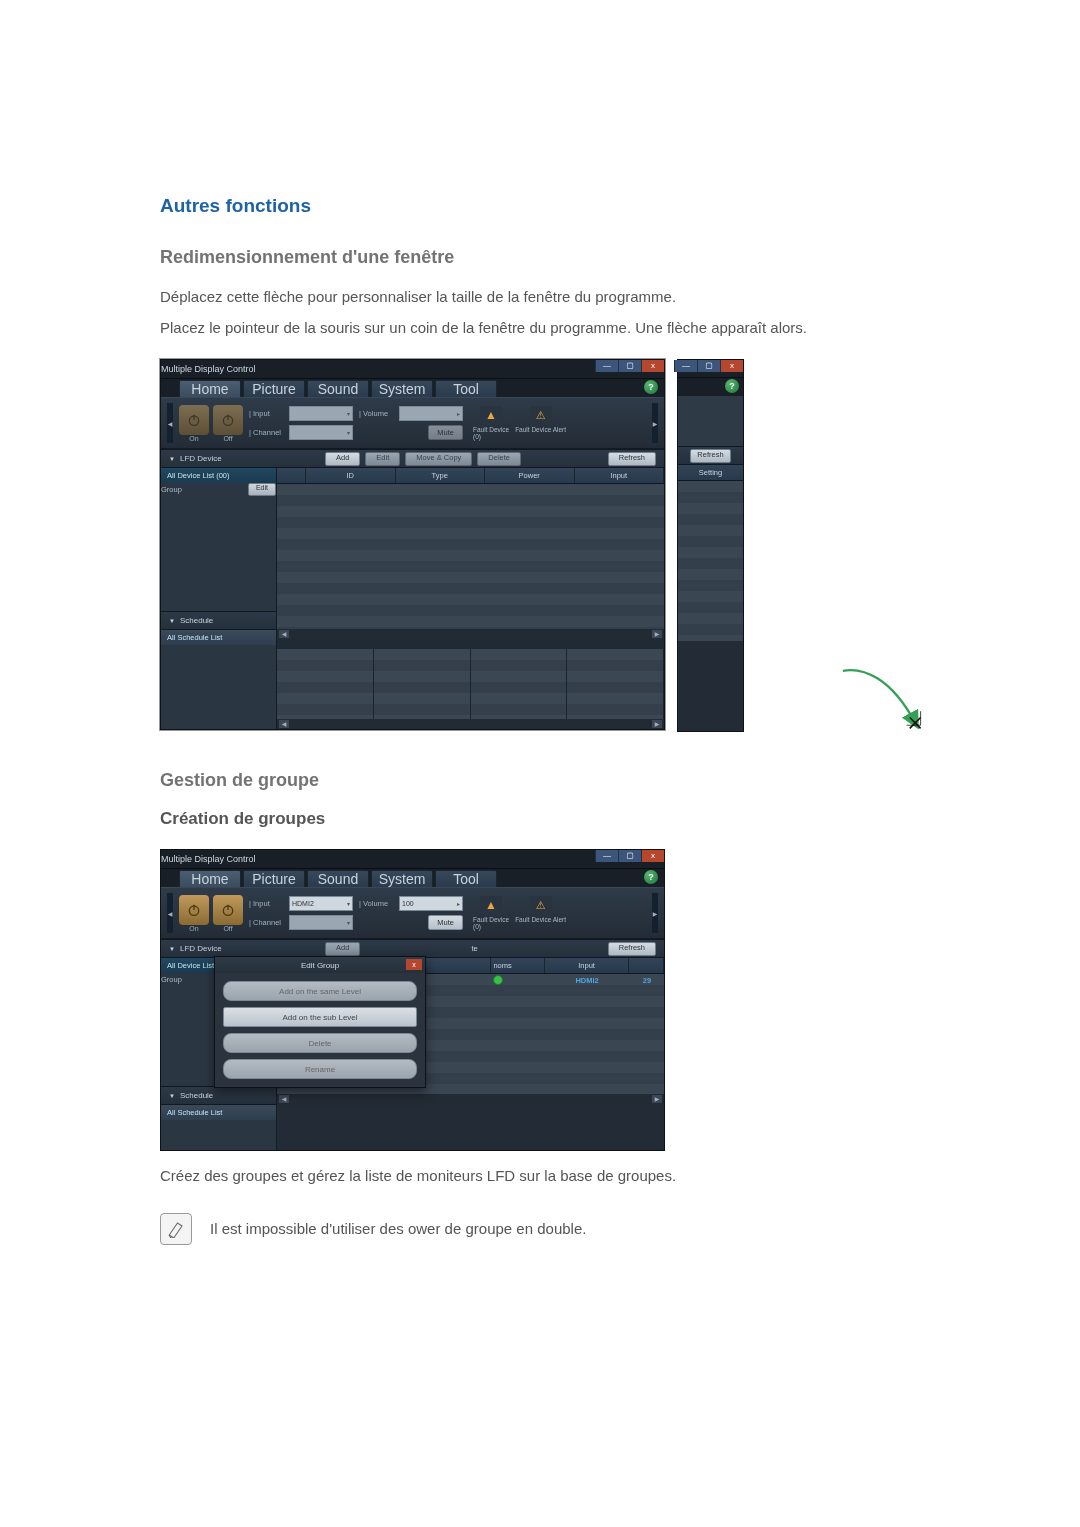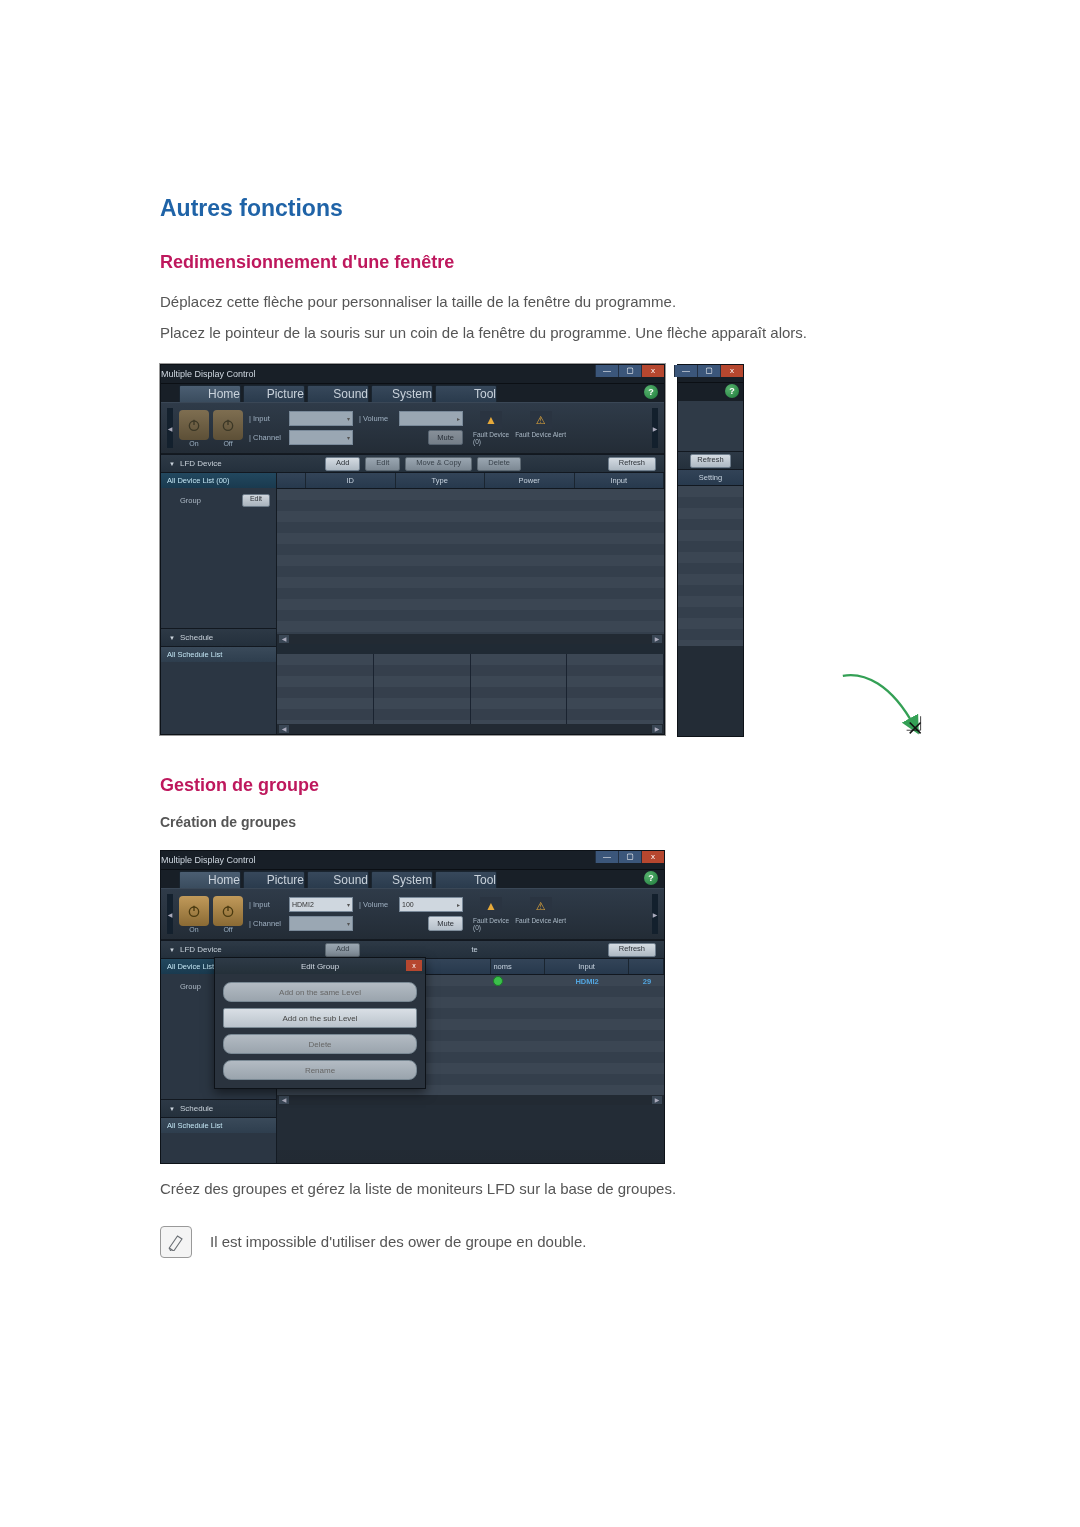--- a/index.html
+++ b/index.html
@@ -8,39 +8,39 @@
     background: #fff;
     font-family: Arial, Helvetica, sans-serif;
     width: 1080px;
     color: #333;
   }
   .page {
     padding: 195px 160px 50px 160px;
   }
   h1.main-title {
     color: #1f63a7;
-    font-size: 23px;
+    font-size: 19px;
     font-weight: bold;
     margin: 0 0 30px 0;
   }
   h2.section-title {
-    color: #be185d;
+    color: #737373;
     font-size: 18px;
     font-weight: bold;
     margin: 0 0 18px 0;
   }
   p.body-text {
     color: #555;
     font-size: 15px;
     margin: 0 0 8px 0;
     line-height: 1.5;
   }
   h3.sub-title {
     color: #555;
-    font-size: 14px;
+    font-size: 17px;
     font-weight: bold;
     margin: 18px 0 18px 0;
   }
   .note-row {
     display: flex;
     align-items: center;
     gap: 18px;
     margin-top: 25px;
   }
   .note-icon {
@@ -116,22 +116,22 @@
   .tabs-row {
     height: 18px;
     display: flex;
     align-items: flex-end;
     padding-left: 18px;
     background: #181f27;
     position: relative;
   }
   .tab {
     width: 60px; height: 16px;
-    line-height: 16px; text-align: right;
-    font-size: 12px;
+    line-height: 16px; text-align: center;
+    font-size: 14px;
     background: linear-gradient(#37485b, #2a3b4d);
     margin-right: 2px;
     border-radius: 2px 2px 0 0;
     border: 1px solid #1a2530;
     border-bottom: none;
   }
   .tab.active {
     background: linear-gradient(#4b5e72, #3a4c5e);
   }
 
@@ -234,24 +234,22 @@
     border-right: 1px solid #141b23;
   }
   .side-head {
     height: 15px;
     background: linear-gradient(#22485f, #1a3a4f);
     color: #c2e4f2;
     font-size: 7.5px;
     display: flex; align-items: center; padding: 0 6px;
   }
   .side-body {
-    padding: 6px;
     font-size: 7.5px;
     color: #aebac6;
-    margin-left: 13px;
   }
   .side-body .group-row { display: flex; align-items: center; justify-content: space-between;}
   .mini-btn {
     height: 11px; padding: 0 7px;
     background: linear-gradient(#cfd6dd,#a9b3bd);
     border: 1px solid #6a7987;
     font-size: 7px; color: #2c3136;
     border-radius: 2px;
   }
 

